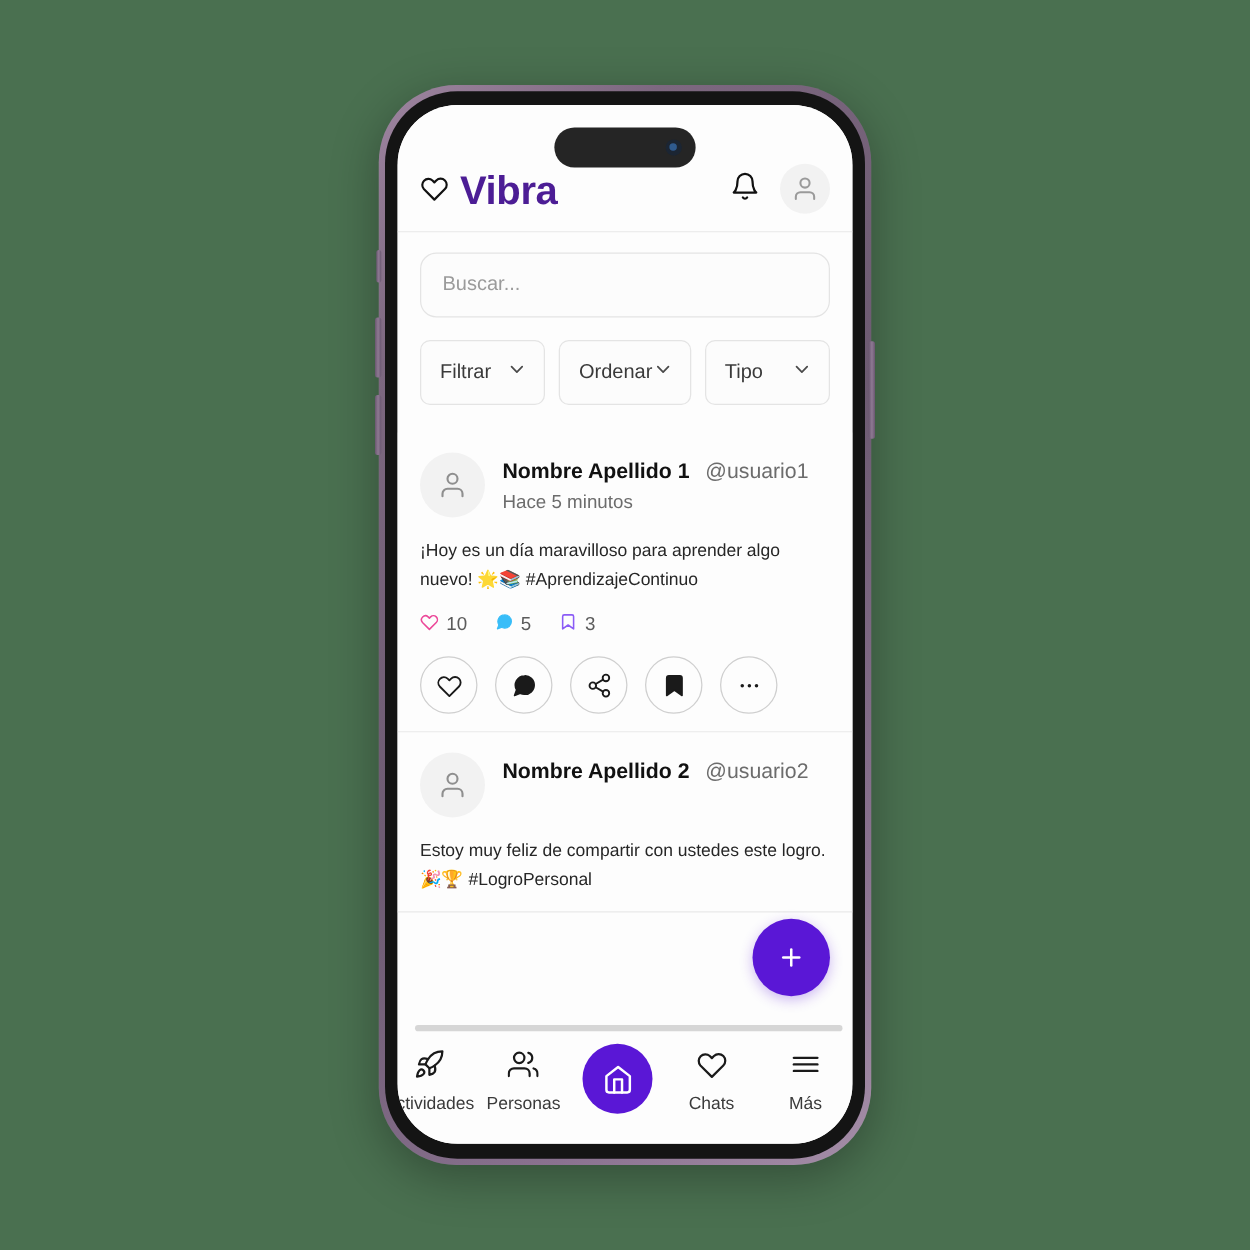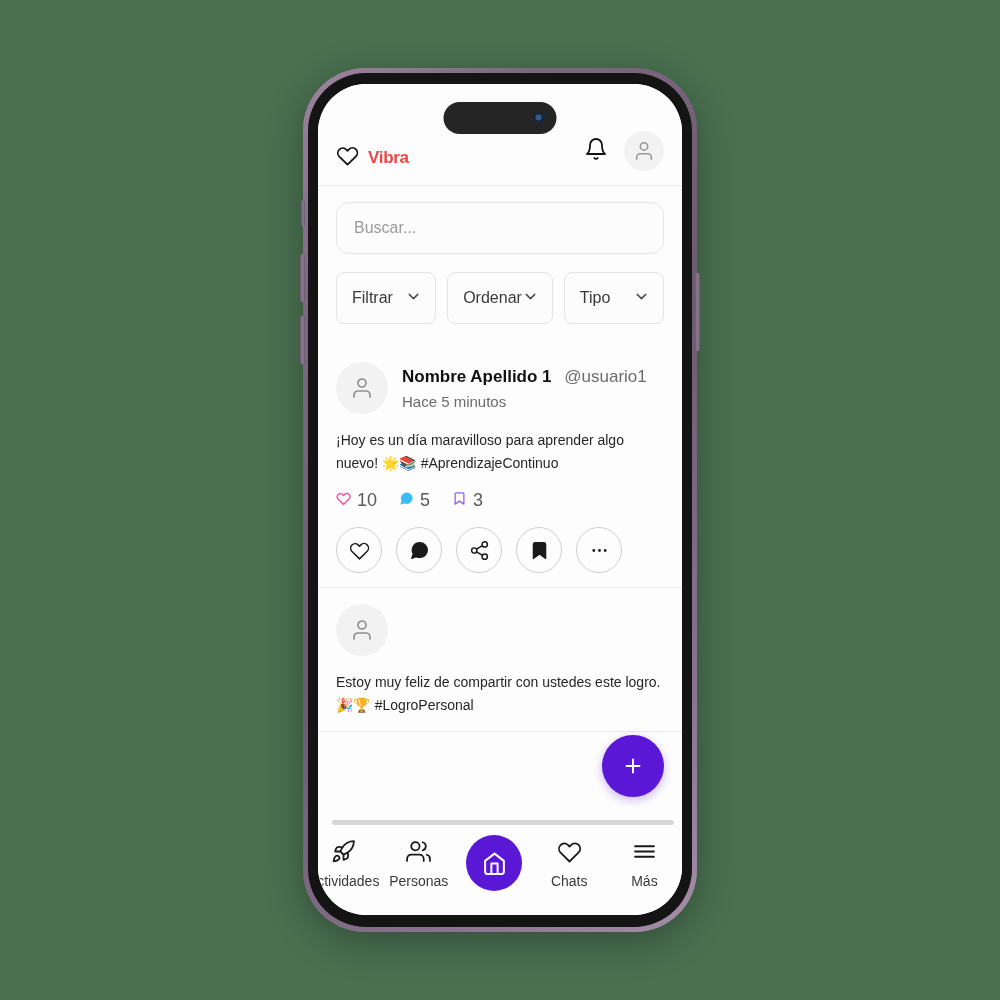--- a/index.html
+++ b/index.html
@@ -95,23 +95,23 @@
     padding: 0 18px 14px 18px;
     background: #fdfdfd;
     border-bottom: 1px solid #e8e8e8;
   }
   .brand {
     display: flex;
     align-items: center;
     gap: 9px;
   }
   .brand-name {
-    font-size: 17px;
+    font-size: 32px;
     font-weight: 700;
-    color: #ef4444;
+    color: #4c1d95;
     letter-spacing: -0.3px;
   }
   .header-actions {
     margin-left: auto;
     display: flex;
     align-items: center;
     gap: 16px;
   }
   .avatar-btn {
     width: 40px;
@@ -210,21 +210,21 @@
     font-size: 14px;
     line-height: 1.62;
     color: #262626;
   }
 
   .post-stats {
     display: flex;
     align-items: center;
     gap: 22px;
     margin-top: 16px;
-    font-size: 18px;
+    font-size: 15px;
     color: #5b5b5b;
   }
   .stat { display: flex; align-items: center; gap: 6px; }
 
   .post-actions {
     display: flex;
     gap: 14px;
     margin-top: 16px;
   }
   .action-btn {
@@ -466,20 +466,24 @@
 
           <div class="post">
             <div class="post-head">
               <div class="post-avatar">
                 <svg width="24" height="24" viewBox="0 0 24 24" fill="none" stroke="#8f8f8f" stroke-width="1.7" stroke-linecap="round" stroke-linejoin="round">
                     <path d="M20 21v-2a4 4 0 0 0-4-4H8a4 4 0 0 0-4 4v2"></path>
                     <circle cx="12" cy="7" r="4"></circle>
                   </svg>
               </div>
               <div class="post-meta">
+                <div class="post-names">
+                  <span class="post-author">Nombre Apellido 2</span>
+                  <span class="post-handle">@usuario2</span>
+                </div>
               </div>
             </div>
             <div class="post-body">Estoy muy feliz de compartir con ustedes este logro. 🎉🏆 #LogroPersonal</div>
           </div>
 
         </div>
       </div>
 
       <button class="fab">
         <svg width="22" height="22" viewBox="0 0 24 24" fill="none" stroke="#fff" stroke-width="2.2" stroke-linecap="round">

